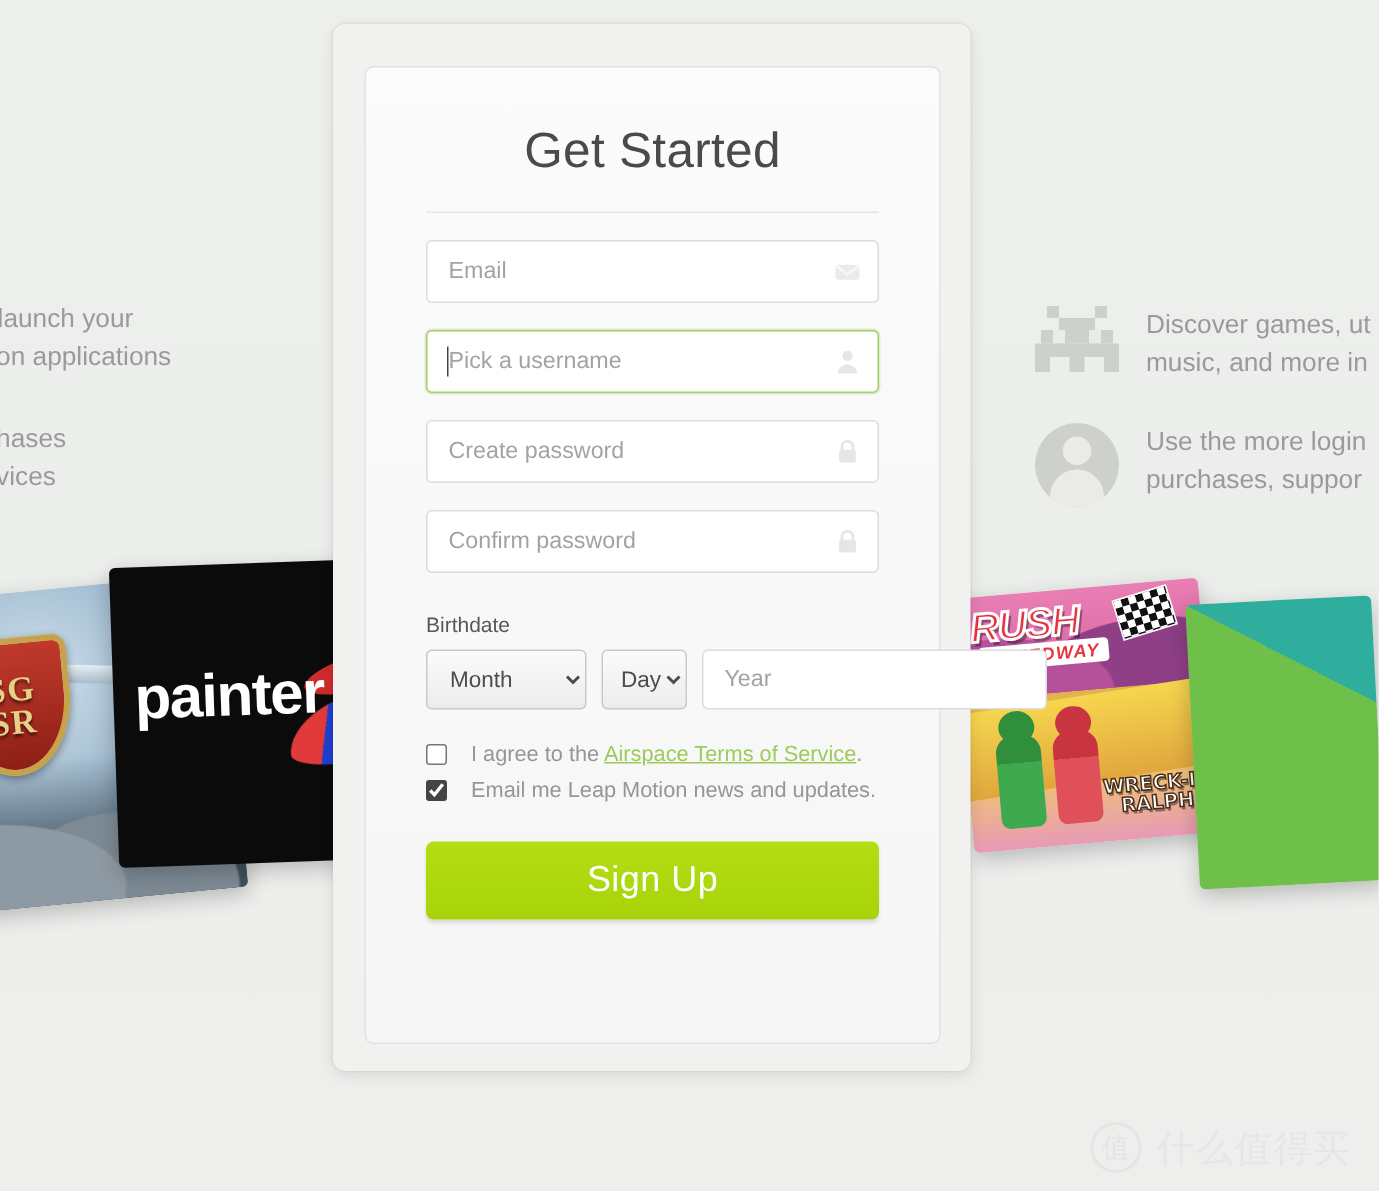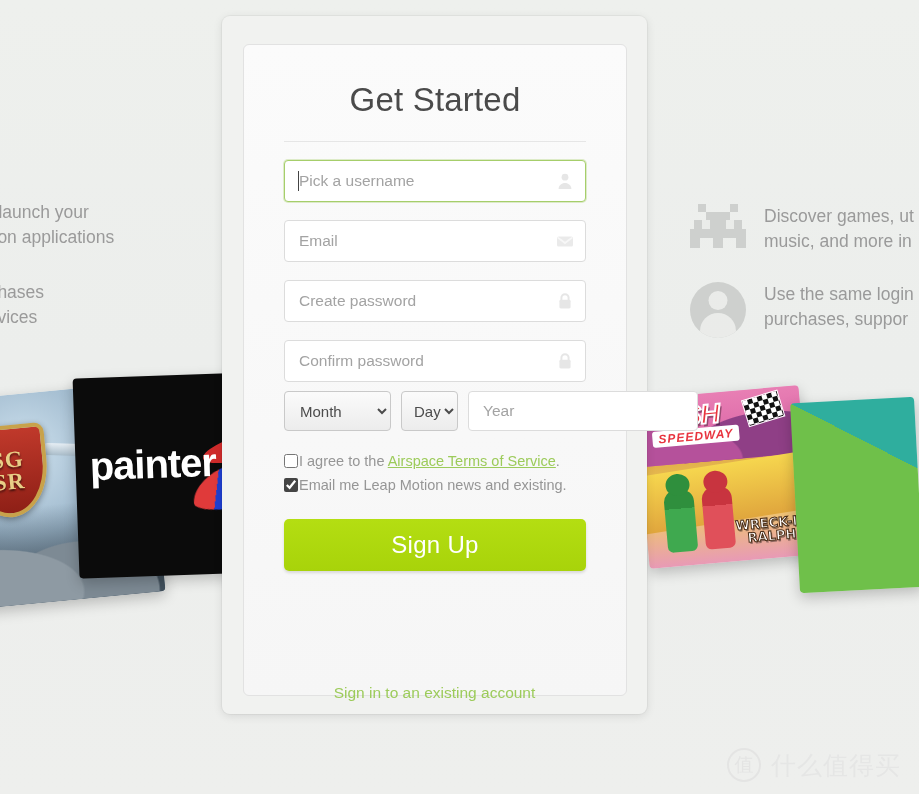--- a/index.html
+++ b/index.html
@@ -293,21 +293,21 @@
     color: #555;
     font-family: "Liberation Sans", sans-serif;
     outline: none;
   }
   #year-input::placeholder { color: #a3a3a3; }
 
   
   .checkrow {
     display: flex;
     align-items: center;
-    gap: 1px;
+    gap: 16px;
     font-size: 14.5px;
     color: #969696;
   }
   #terms-row { margin-top: 22px; }
   #news-row  { margin-top: 8px; }
   .checkrow input[type=checkbox] {
     width: 14px; height: 14px; margin: 0;
     accent-color: #444;
   }
   .link-green { color: #9ccb5a; }
@@ -389,21 +389,21 @@
       <i style="left:46px; top:34px;width:10px; height:10px;"></i>
     </div>
   </div>
   <div class="bg-text"><span>Discover games, ut</span><br><span>music, and more in</span></div>
 </div>
 
 <div class="bg-feature" id="feat-right-2">
   <div class="bg-icon">
     <div class="avatar-icon"></div>
   </div>
-  <div class="bg-text"><span>Use the same login</span><br><span>purchases, suppor</span></div>
+  <div class="bg-text"><span>Use the more login</span><br><span>purchases, suppor</span></div>
 </div>
 
 <div class="tile" id="tile-sgsr">
   <div class="clouds"></div>
 
   <div class="wing r"></div>
   <div class="shield">
       <span>SG</span>
       <span>SR</span>
     </div>
@@ -428,79 +428,79 @@
 
 <div class="tile" id="tile-geo"></div>
 
 <div id="outer-card">
 
   <div id="signup-card">
 
     <h1 id="page-title">Get Started</h1>
     <div id="title-divider"></div>
 
+    <div class="field">
+      <input class="txt" id="email-input" type="text" placeholder="Email" style="">
+      <span class="field-icon">
+        <svg viewBox="0 0 18 18" width="18" height="18">
+          <rect x="1" y="4.5" width="16" height="10" rx="1.6" fill="#e8e8e8"></rect>
+          <path d="M1.6 5.4 L9 11 L16.4 5.4" fill="none" stroke="#f7f7f7" stroke-width="1.8"></path>
+        </svg>
+      </span>
+    </div>
+
     <div class="field focused">
       <span class="caret"></span>
       <input class="txt" id="username-input" type="text" placeholder="Pick a username" style="">
       <span class="field-icon">
         <svg viewBox="0 0 18 18" width="18" height="18">
           <circle cx="9" cy="5.2" r="3.4" fill="#e4e4e4"></circle>
           <path d="M2.6 17c0-3.6 2.9-6 6.4-6s6.4 2.4 6.4 6z" fill="#e4e4e4"></path>
         </svg>
       </span>
     </div>
 
     <div class="field">
-      <input class="txt" id="email-input" type="text" placeholder="Email" style="">
-      <span class="field-icon">
-        <svg viewBox="0 0 18 18" width="18" height="18">
-          <rect x="1" y="4.5" width="16" height="10" rx="1.6" fill="#e8e8e8"></rect>
-          <path d="M1.6 5.4 L9 11 L16.4 5.4" fill="none" stroke="#f7f7f7" stroke-width="1.8"></path>
-        </svg>
-      </span>
-    </div>
-
-    <div class="field">
       <input class="txt" id="password-input" type="text" placeholder="Create password" style="">
       <span class="field-icon">
         <svg viewBox="0 0 18 18" width="18" height="18">
           <path d="M5.4 8V5.8a3.6 3.6 0 0 1 7.2 0V8" fill="none" stroke="#e4e4e4" stroke-width="2"></path>
           <rect x="3.4" y="7.8" width="11.2" height="8.6" rx="1.4" fill="#e4e4e4"></rect>
         </svg>
       </span>
     </div>
 
     <div class="field">
       <input class="txt" id="confirm-input" type="text" placeholder="Confirm password" style="">
       <span class="field-icon">
         <svg viewBox="0 0 18 18" width="18" height="18">
           <path d="M5.4 8V5.8a3.6 3.6 0 0 1 7.2 0V8" fill="none" stroke="#e4e4e4" stroke-width="2"></path>
           <rect x="3.4" y="7.8" width="11.2" height="8.6" rx="1.4" fill="#e4e4e4"></rect>
         </svg>
       </span>
     </div>
 
+    <div id="birthdate-label">Birthdate</div>
     <div id="birthdate-row">
       <select class="native" id="month-select"><option>Month</option><option>January</option><option>February</option><option>March</option><option>April</option><option>May</option><option>June</option><option>July</option><option>August</option><option>September</option><option>October</option><option>November</option><option>December</option></select>
       <select class="native" id="day-select"><option>Day</option><option>1</option><option>2</option><option>3</option><option>4</option><option>5</option></select>
       <input id="year-input" type="text" placeholder="Year" style="">
     </div>
 
     <label class="checkrow" id="terms-row">
       <input type="checkbox" id="terms-check" style="">
       <span><span>I agree to the </span><a class="link-green" href="#">Airspace Terms of Service</a><span>.</span></span>
     </label>
 
     <label class="checkrow" id="news-row">
       <input type="checkbox" id="news-check" checked="" style="">
-      <span>Email me Leap Motion news and existing.</span>
+      <span>Email me Leap Motion news and updates.</span>
     </label>
 
     <button id="signup-button">Sign Up</button>
   </div>
 
-  <a id="signin-link" href="#">Sign in to an existing account</a>
 </div>
 
 <div id="watermark">
   <div class="wm-logo">值</div>
   <div class="wm-text">什么值得买</div>
 </div>
 
 </body></html>

